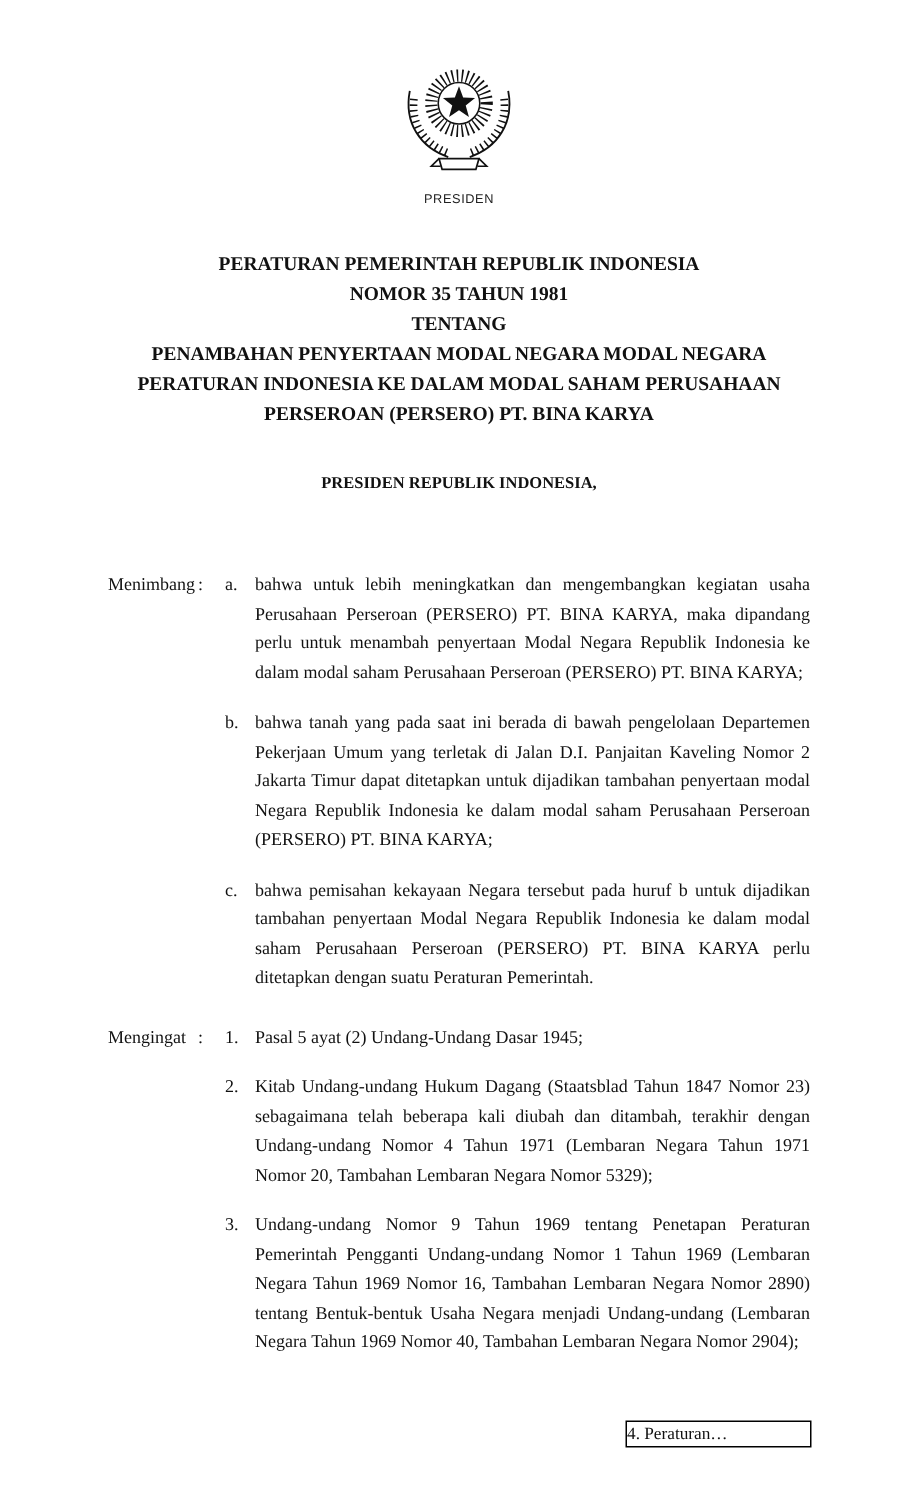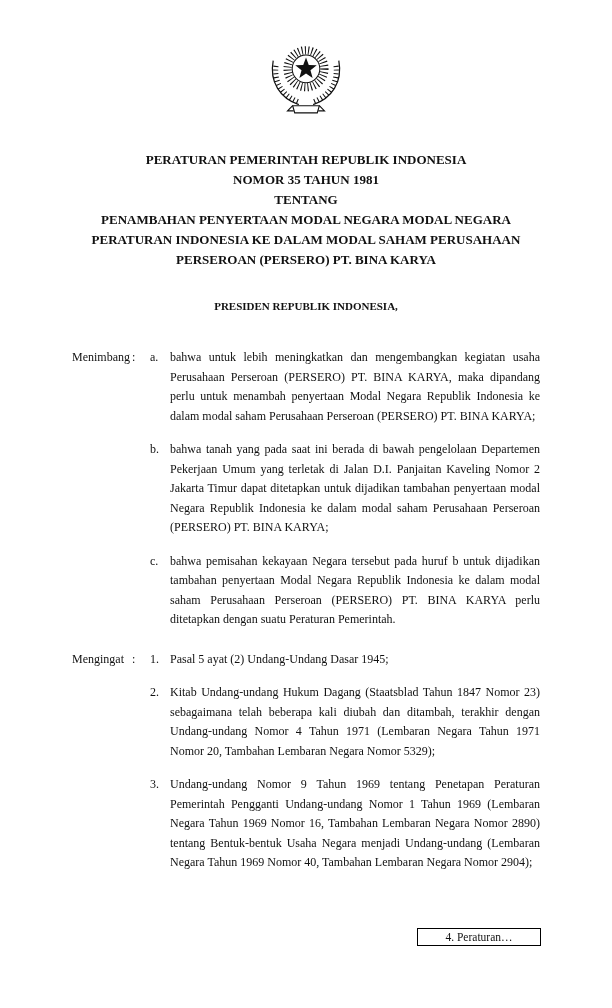--- a/index.html
+++ b/index.html
@@ -33,40 +33,40 @@
     line-height: 20px;
   }
   .title-line { margin: 0; }
   .salutation {
     margin-top: 30px;
     text-align: center;
     font-weight: bold;
     font-size: 11px;
   }
   .clause-block {
-    margin-top: 36px;
+    margin-top: 52px;
     font-size: 12px;
     line-height: 19.5px;
     display: flex;
   }
   .clause-label { width: 60px; flex-shrink: 0; }
   .clause-colon { width: 18px; flex-shrink: 0; }
   .clause-items { flex: 1; }
   .clause-item { display: flex; margin-bottom: 14px; }
   .clause-item:last-child { margin-bottom: 0; }
   .item-marker { width: 20px; flex-shrink: 0; }
   .item-text { flex: 1; text-align: justify; }
   .catchword-box {
     position: absolute;
     right: 71px;
-    bottom: 62px;
+    bottom: 43px;
     border: 1px solid #000;
     padding: 2px 0;
     width: 124px;
-    text-align: center;
+    text-align: left;
     font-size: 11.5px;
     box-sizing: border-box;
   }
   .emblem-svg { display: inline-block; }
 </style>
 </head>
 <body>
 
 <div class="page">
 
@@ -83,20 +83,21 @@
       <path d="M35,64 C20,58 11,45 14,27" fill="none" stroke="#111" stroke-width="5" stroke-dasharray="1 2.6"></path>
 
       <path d="M50,67 C68,61 79,45 75,24" fill="none" stroke="#111" stroke-width="1.2"></path>
       <path d="M51,64 C66,58 75,45 72,27" fill="none" stroke="#111" stroke-width="5" stroke-dasharray="1 2.6"></path>
 
       <path d="M30,68 L56,68 L54,75 L32,75 Z" fill="#ffffff" stroke="#111" stroke-width="1.1"></path>
       <path d="M30,68 L25,73 L31,73" fill="none" stroke="#111" stroke-width="1.1"></path>
       <path d="M56,68 L61,73 L55,73" fill="none" stroke="#111" stroke-width="1.1"></path>
     </svg>
     <div class="letterhead">
+      <div>PRESIDEN</div>
     </div>
   </div>
 
   <div class="doc-body">
 
     <div class="title-block">
       <div class="title-line">PERATURAN PEMERINTAH REPUBLIK INDONESIA</div>
       <div class="title-line">NOMOR 35 TAHUN 1981</div>
       <div class="title-line">TENTANG</div>
       <div class="title-line">PENAMBAHAN PENYERTAAN MODAL NEGARA MODAL NEGARA PERATURAN INDONESIA KE DALAM MODAL SAHAM PERUSAHAAN PERSEROAN (PERSERO) PT. BINA KARYA</div>

